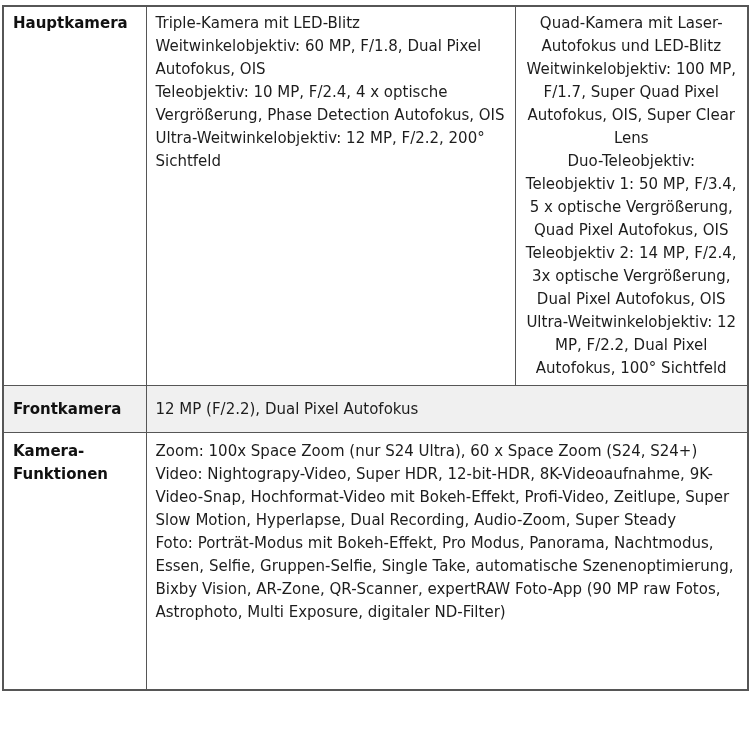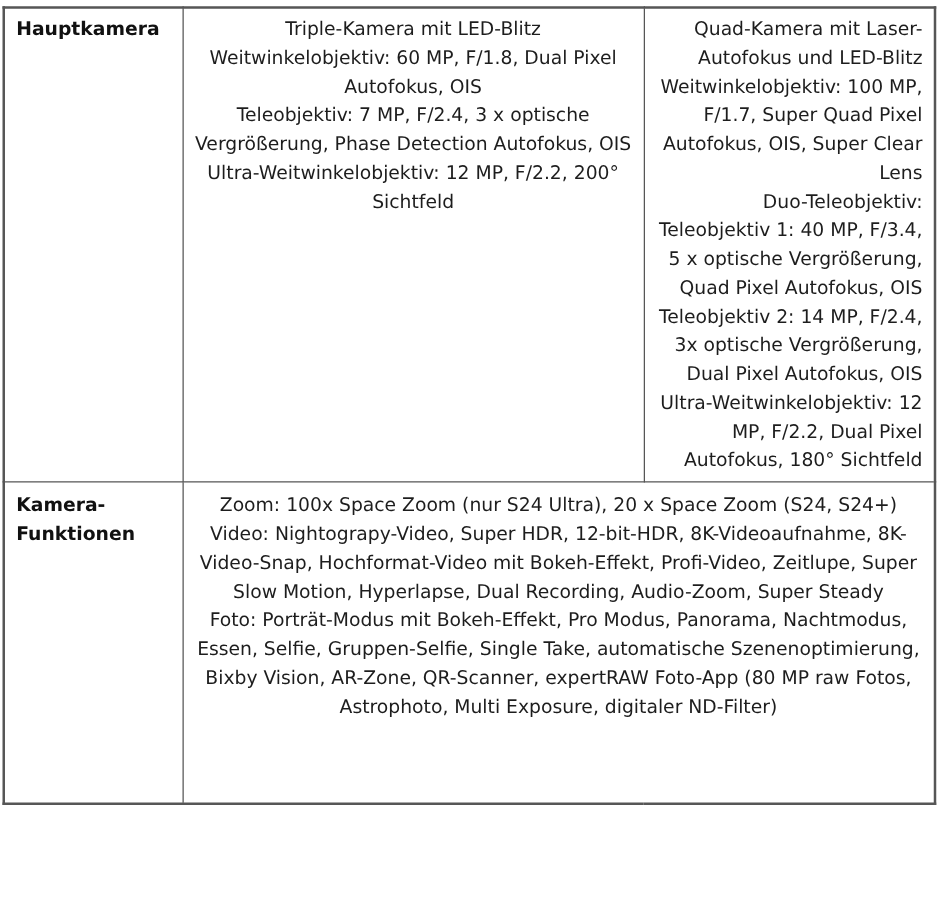--- a/index.html
+++ b/index.html
@@ -37,22 +37,22 @@
     border: 1px solid #565656;
     padding: 5px 9px;
     vertical-align: top;
     font-weight: normal;
     text-align: left;
   }
   th.label-cell {
     font-weight: bold;
     color: #111111;
   }
-  td.center-cell { text-align: center; }
-  td.left-cell   { text-align: right; }
+  td.center-cell { }
+  td.left-cell   { text-align: center; }
   tr.alt-row th, tr.alt-row td {
     background: #f0f0f0;
     vertical-align: middle;
     height: 47px;
   }
   tr.tall-row th, tr.tall-row td {
     padding-top: 7px;
     padding-bottom: 65px; 
   }
   .spec-line { margin: 0; }
@@ -67,38 +67,42 @@
       <col class="c-mid">
       <col class="c-right">
     </colgroup>
     <tbody>
 
       <tr>
         <th class="label-cell">Hauptkamera</th>
         <td class="center-cell">
           <div class="spec-line">Triple-Kamera mit LED-Blitz</div>
           <div class="spec-line">Weitwinkelobjektiv: 60 MP, F/1.8, Dual Pixel Autofokus, OIS</div>
-          <div class="spec-line">Teleobjektiv: 7 MP, F/2.4, 3 x optische Vergrößerung, Phase Detection Autofokus, OIS</div>
+          <div class="spec-line">Teleobjektiv: 10 MP, F/2.4, 4 x optische Vergrößerung, Phase Detection Autofokus, OIS</div>
           <div class="spec-line">Ultra-Weitwinkelobjektiv: 12 MP, F/2.2, 200° Sichtfeld</div>
         </td>
         <td class="left-cell">
           <div class="spec-line">Quad-Kamera mit Laser-Autofokus und LED-Blitz</div>
           <div class="spec-line">Weitwinkelobjektiv: 100 MP, F/1.7, Super Quad Pixel Autofokus, OIS, Super Clear Lens</div>
           <div class="spec-line">Duo-Teleobjektiv:</div>
-          <div class="spec-line">Teleobjektiv 1: 40 MP, F/3.4, 5 x optische Vergrößerung, Quad Pixel Autofokus, OIS</div>
+          <div class="spec-line">Teleobjektiv 1: 50 MP, F/3.4, 5 x optische Vergrößerung, Quad Pixel Autofokus, OIS</div>
           <div class="spec-line">Teleobjektiv 2: 14 MP, F/2.4, 3x optische Vergrößerung, Dual Pixel Autofokus, OIS</div>
-          <div class="spec-line">Ultra-Weitwinkelobjektiv: 12 MP, F/2.2, Dual Pixel Autofokus, 180° Sichtfeld</div>
+          <div class="spec-line">Ultra-Weitwinkelobjektiv: 12 MP, F/2.2, Dual Pixel Autofokus, 100° Sichtfeld</div>
         </td>
       </tr>
 
+      <tr class="alt-row">
+        <th class="label-cell">Frontkamera</th>
+        <td class="center-cell" colspan="2">12 MP (F/2.2), Dual Pixel Autofokus</td>
+      </tr>
 
       <tr class="tall-row">
         <th class="label-cell">Kamera-Funktionen</th>
         <td class="center-cell" colspan="2">
-          <div class="spec-line">Zoom: 100x Space Zoom (nur S24 Ultra), 20 x Space Zoom (S24, S24+)</div>
-          <div class="spec-line">Video: Nightograpy-Video, Super HDR, 12-bit-HDR, 8K-Videoaufnahme, 8K-Video-Snap, Hochformat-Video mit Bokeh-Effekt, Profi-Video, Zeitlupe, Super Slow Motion, Hyperlapse, Dual Recording, Audio-Zoom, Super Steady</div>
-          <div class="spec-line">Foto: Porträt-Modus mit Bokeh-Effekt, Pro Modus, Panorama, Nachtmodus, Essen, Selfie, Gruppen-Selfie, Single Take, automatische Szenenoptimierung, Bixby Vision, AR-Zone, QR-Scanner, expertRAW Foto-App (80 MP raw Fotos, Astrophoto, Multi Exposure, digitaler ND-Filter)</div>
+          <div class="spec-line">Zoom: 100x Space Zoom (nur S24 Ultra), 60 x Space Zoom (S24, S24+)</div>
+          <div class="spec-line">Video: Nightograpy-Video, Super HDR, 12-bit-HDR, 8K-Videoaufnahme, 9K-Video-Snap, Hochformat-Video mit Bokeh-Effekt, Profi-Video, Zeitlupe, Super Slow Motion, Hyperlapse, Dual Recording, Audio-Zoom, Super Steady</div>
+          <div class="spec-line">Foto: Porträt-Modus mit Bokeh-Effekt, Pro Modus, Panorama, Nachtmodus, Essen, Selfie, Gruppen-Selfie, Single Take, automatische Szenenoptimierung, Bixby Vision, AR-Zone, QR-Scanner, expertRAW Foto-App (90 MP raw Fotos, Astrophoto, Multi Exposure, digitaler ND-Filter)</div>
         </td>
       </tr>
 
     </tbody>
   </table>
 </div>
 
 </body></html>

